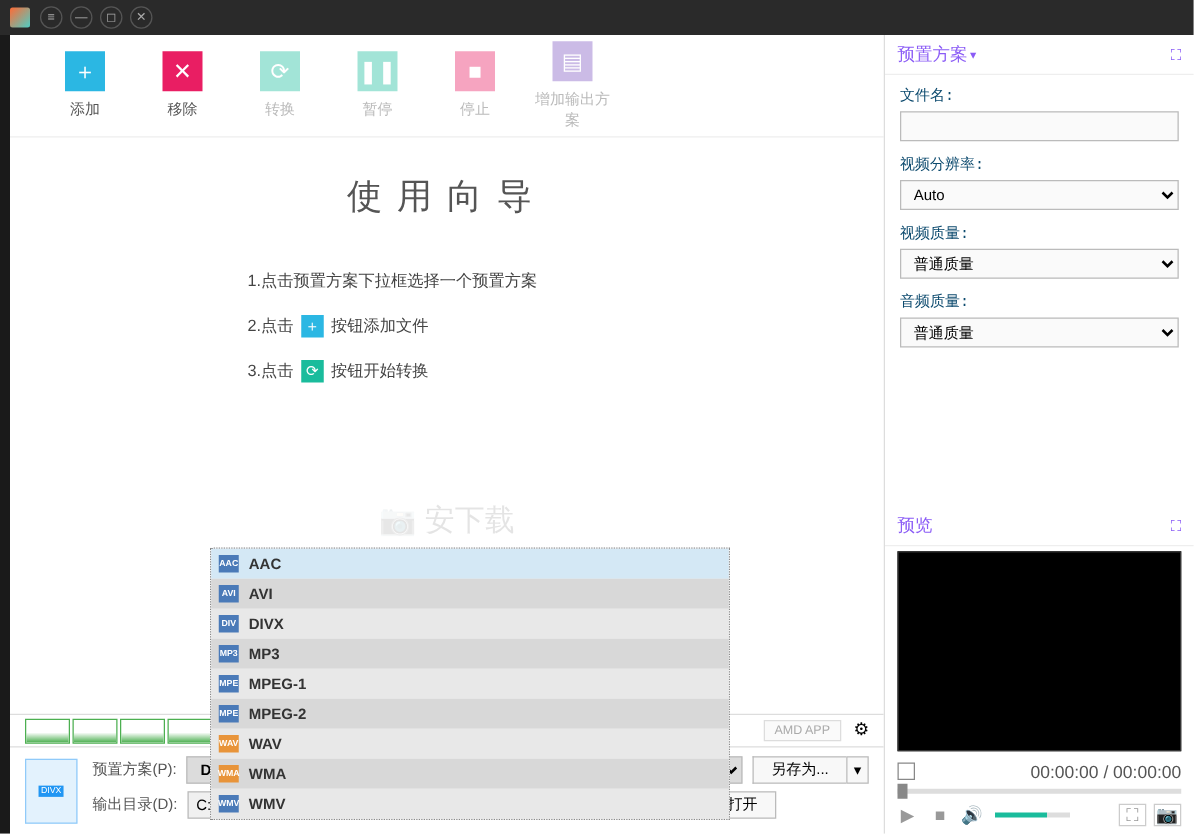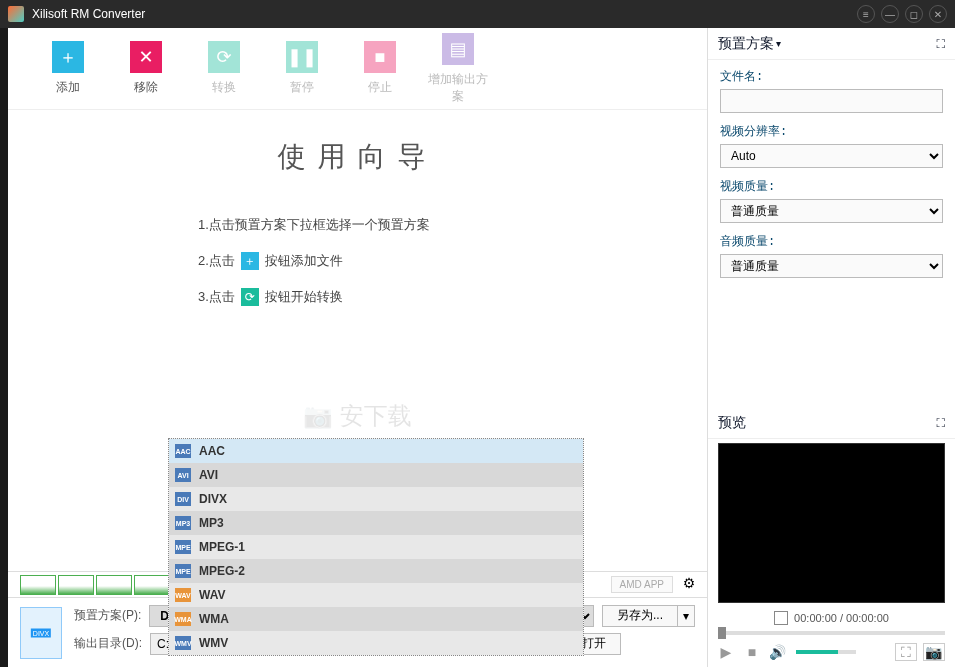--- a/index.html
+++ b/index.html
@@ -63,46 +63,45 @@
 .path-input { width: 260px; }
 .small-btn { height: 22px; padding: 0 14px; border: 1px solid #bbb; background: #f8f8f8; font-size: 12px; cursor: pointer; }
 .split-btn { display: flex; }
 .split-btn .small-btn:first-child { border-right: none; }
 .split-btn .arrow { width: 18px; padding: 0; }
 
 .statusbar { height: 24px; border-top: 1px solid #ddd; display: flex; align-items: center; padding: 0 10px; font-size: 12px; color: #666; }
 .statusbar .st-right { margin-left: auto; width: 16px; height: 14px; border: 1px solid #888; }
 
 
-.panel-header { height: 32px; display: flex; align-items: center; padding: 0 10px; font-size: 14px; color: #0f172a; border-bottom: 1px solid #eee; }
+.panel-header { height: 32px; display: flex; align-items: center; padding: 0 10px; font-size: 14px; color: #8b5cf6; border-bottom: 1px solid #eee; }
 .panel-header .expand { margin-left: auto; font-size: 12px; cursor: pointer; }
 .panel-body { padding: 8px 12px; }
 .field { margin-bottom: 10px; }
 .field-label { font-size: 12px; color: #0c4a6e; margin-bottom: 4px; display: block; font-family: Liberation Mono, monospace; }
 .field input, .field select { width: 100%; height: 24px; border: 1px solid #bbb; background: #fafafa; padding: 0 6px; font-size: 12px; }
 
 .preview-area { margin-top: auto; }
 .preview-box { height: 160px; background: #000; margin: 4px 10px; border: 1px solid #333; }
-.time-row { display: flex; align-items: center; justify-content: center; gap: 6px; padding: 4px 10px; font-size: 11px; color: #555; }
+.time-row { display: flex; align-items: center; justify-content: space-between; gap: 6px; padding: 4px 10px; font-size: 14px; color: #555; }
 .time-row .clock { width: 14px; height: 14px; border: 1px solid #888; }
 .slider-row { padding: 2px 10px; }
 .slider { width: 100%; height: 4px; background: #ddd; position: relative; }
 .slider .thumb { width: 8px; height: 12px; background: #888; position: absolute; top: -4px; left: 0; }
 .controls-row { display: flex; align-items: center; gap: 10px; padding: 6px 10px; }
 .ctrl-ic { width: 16px; height: 16px; color: #999; font-size: 14px; cursor: pointer; display: flex; align-items: center; justify-content: center; }
 .vol-bar { width: 60px; height: 4px; background: linear-gradient(to right, #1abc9c 70%, #ddd 70%); }
 .ctrl-right { margin-left: auto; display: flex; gap: 6px; }
 .ctrl-right .ctrl-ic { border: 1px solid #ccc; width: 22px; height: 18px; }
 </style>
 </head>
 <body>
 
 <div class="titlebar">
   <div class="logo"></div>
-  <div class="title">Xilisoft RM Converter</div>
   <div class="winbtns">
     <div class="winbtn">≡</div>
     <div class="winbtn">—</div>
     <div class="winbtn">◻</div>
     <div class="winbtn">✕</div>
   </div>
 </div>
 
 <div class="content">
   <div class="left-strip"></div>

